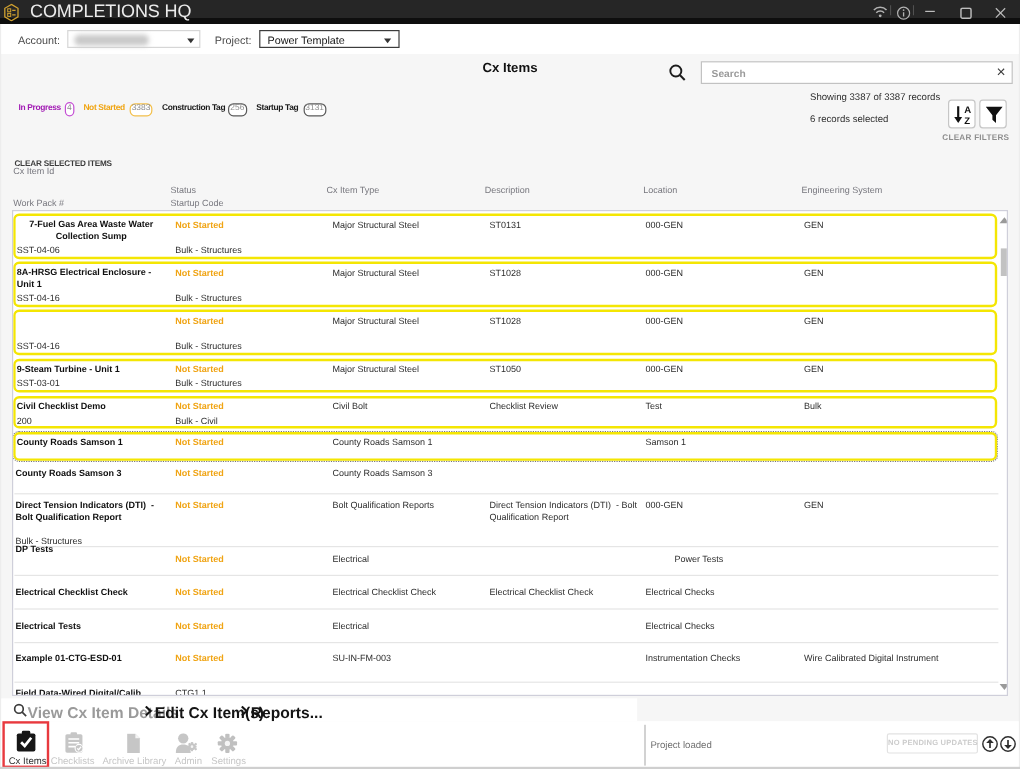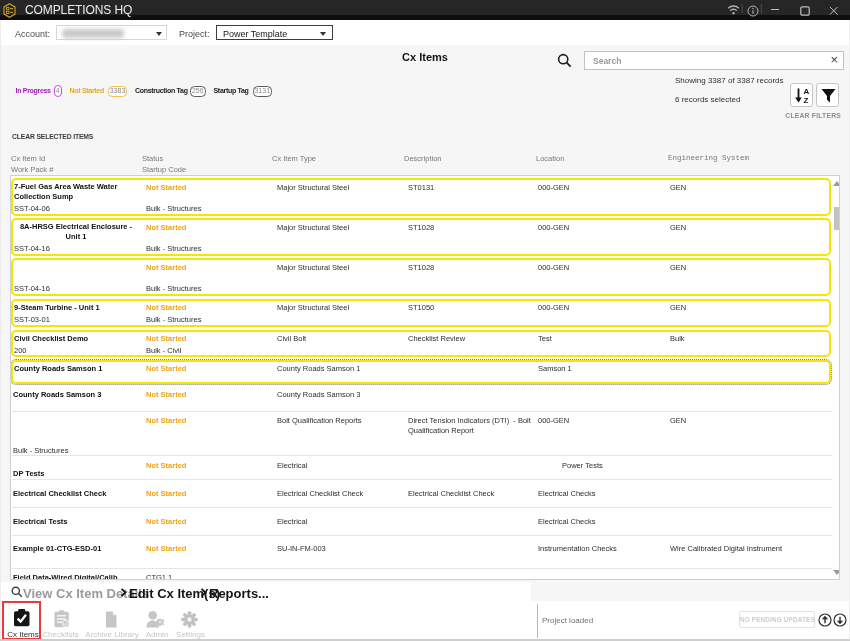--- a/index.html
+++ b/index.html
@@ -4,21 +4,21 @@
 <style>
   html,body{margin:0;padding:0;}
   #page{position:relative;width:850px;height:641px;background:#f6f6f6;overflow:hidden;
     font-family:"Liberation Sans",sans-serif;box-sizing:border-box;}
   #edgeL{position:absolute;left:0;top:20px;width:1px;height:621px;background:#ededed;}
   #edgeR{position:absolute;right:0;top:20px;width:1px;height:621px;background:#ededed;}
   .abs{position:absolute;}
   
   #titlebar{position:absolute;left:0;top:0;width:850px;height:20px;background:#262626;}
   #tbdark{position:absolute;left:0;top:15px;width:850px;height:5px;background:#0e0e0e;}
-  #apptitle{position:absolute;left:25px;top:0;height:36px;line-height:20px;font-size:12px;color:#ececec;letter-spacing:-0.1px;}
+  #apptitle{position:absolute;left:25px;top:0;height:36px;line-height:20px;font-size:15px;color:#ececec;letter-spacing:-0.1px;}
   .winico{position:absolute;top:0;color:#c9c9c9;}
   
   #toolbar{position:absolute;left:1px;top:20px;width:848px;height:25px;background:#ffffff;}
   .tlabel{position:absolute;font-size:9px;color:#4a4a4a;}
   .combo{position:absolute;background:#fff;box-sizing:border-box;}
   .arr{position:absolute;width:0;height:0;border-left:3.5px solid transparent;border-right:3.5px solid transparent;border-top:4px solid #333;}
   
   #hd{position:absolute;left:0;top:51px;width:850px;text-align:center;font-size:11px;font-weight:bold;color:#111;}
   #search{position:absolute;left:584px;top:51px;width:260px;height:19px;background:#fff;border:1px solid #c2c2c2;box-sizing:border-box;}
   #search span{position:absolute;left:8px;top:4px;font-size:8.5px;color:#9a9a9a;font-weight:bold;}
@@ -133,51 +133,51 @@
   <div class="chip" style="left:15.5px;color:#a21cb4;">In Progress</div>
   <div class="badge" style="left:53.5px;top:85px;width:8.5px;height:12px;border:1.5px solid #c44fd4;border-radius:6px;line-height:9px;">4</div>
   <div class="chip" style="left:69.5px;color:#f0a513;">Not Started</div>
   <div class="badge" style="left:108px;width:19px;height:11px;border:1.5px solid #f2bf4b;line-height:8px;">3383</div>
   <div class="chip" style="left:135px;color:#1a1a1a;">Construction Tag</div>
   <div class="badge" style="left:190px;width:15.5px;height:11px;border:1.5px solid #5a5a5a;line-height:8px;">256</div>
   <div class="chip" style="left:213.5px;color:#1a1a1a;">Startup Tag</div>
   <div class="badge" style="left:253px;width:18.5px;height:11px;border:1.5px solid #5a5a5a;line-height:8px;">3131</div>
 
   <div id="csi">CLEAR SELECTED ITEMS</div>
-  <div class="th" style="left:11px;top:154px;text-align:center;">Cx Item Id</div>
+  <div class="th" style="left:11px;top:138px;text-align:center;">Cx Item Id</div>
   <div class="th" style="left:11px;top:165px;">Work Pack #</div>
   <div class="th" style="left:142px;top:154px;">Status</div>
   <div class="th" style="left:142px;top:165px;">Startup Code</div>
   <div class="th" style="left:272px;top:154px;">Cx Item Type</div>
   <div class="th" style="left:404px;top:154px;">Description</div>
   <div class="th" style="left:536px;top:154px;">Location</div>
-  <div class="th" style="left:668px;top:154px;font-family:Liberation Mono, monospace;">Engineering System</div>
+  <div class="th" style="left:668px;top:154px;">Engineering System</div>
 
   <div id="tbl">
   <div class="r" style="top:2px;height:37.5px;"></div>
   <div class="r" style="top:42px;height:37.5px;"></div>
   <div class="r" style="top:82px;height:37.5px;"></div>
   <div class="r" style="top:123px;height:28px;"></div>
   <div class="r" style="top:154px;height:27px;"></div>
   <div class="r" style="top:184px;height:24px;outline:1px dotted #777;outline-offset:0px;"></div>
   <div class="sep" style="top:235px;"></div>
   <div class="sep" style="top:279px;"></div>
   <div class="sep" style="top:303px;"></div>
   <div class="sep" style="top:331px;"></div>
   <div class="sep" style="top:359px;"></div>
   <div class="sep" style="top:392px;"></div>
-  <div class="c w t" style="left:3px;top:6px;width:124px;">7-Fuel Gas Area Waste Water Collection Sump</div>
+  <div class="c w t" style="left:3px;top:6px;width:124px;text-align:center;">7-Fuel Gas Area Waste Water Collection Sump</div>
   <div class="c" style="left:3px;top:28px;">SST-04-06</div>
   <div class="ns" style="left:135px;top:7px;">Not Started</div>
   <div class="c" style="left:135px;top:28px;">Bulk - Structures</div>
   <div class="c" style="left:266px;top:7px;">Major Structural Steel</div>
   <div class="c" style="left:397px;top:7px;">ST0131</div>
   <div class="c" style="left:527px;top:7px;">000-GEN</div>
   <div class="c" style="left:659px;top:7px;">GEN</div>
-  <div class="c w t" style="left:3px;top:46px;width:124px;text-align:center;">8A-HRSG Electrical Enclosure - Unit 1</div>
+  <div class="c w t" style="left:3px;top:46px;width:124px;">8A-HRSG Electrical Enclosure - Unit 1</div>
   <div class="c" style="left:3px;top:68px;">SST-04-16</div>
   <div class="ns" style="left:135px;top:47px;">Not Started</div>
   <div class="c" style="left:135px;top:68px;">Bulk - Structures</div>
   <div class="c" style="left:266px;top:47px;">Major Structural Steel</div>
   <div class="c" style="left:397px;top:47px;">ST1028</div>
   <div class="c" style="left:527px;top:47px;">000-GEN</div>
   <div class="c" style="left:659px;top:47px;">GEN</div>
   <div class="c" style="left:3px;top:108px;">SST-04-16</div>
   <div class="ns" style="left:135px;top:87px;">Not Started</div>
   <div class="c" style="left:135px;top:108px;">Bulk - Structures</div>
@@ -201,27 +201,28 @@
   <div class="c" style="left:397px;top:158px;">Checklist Review</div>
   <div class="c" style="left:527px;top:158px;">Test</div>
   <div class="c" style="left:659px;top:158px;">Bulk</div>
   <div class="c t" style="left:3px;top:188px;">County Roads Samson 1</div>
   <div class="ns" style="left:135px;top:188px;">Not Started</div>
   <div class="c" style="left:266px;top:188px;">County Roads Samson 1</div>
   <div class="c" style="left:527px;top:188px;">Samson 1</div>
   <div class="c t" style="left:2px;top:214px;">County Roads Samson 3</div>
   <div class="ns" style="left:135px;top:214px;">Not Started</div>
   <div class="c" style="left:266px;top:214px;">County Roads Samson 3</div>
+  <div class="c t" style="left:2px;top:240px;width:130px;">Direct Tension Indicators (DTI)&nbsp;&nbsp;-<br>Bolt Qualification Report</div>
   <div class="c" style="left:2px;top:270px;">Bulk - Structures</div>
   <div class="ns" style="left:135px;top:240px;">Not Started</div>
   <div class="c" style="left:266px;top:240px;">Bolt Qualification Reports</div>
   <div class="c" style="left:397px;top:240px;width:130px;">Direct Tension Indicators (DTI)&nbsp;&nbsp;- Bolt<br>Qualification Report</div>
   <div class="c" style="left:527px;top:240px;">000-GEN</div>
   <div class="c" style="left:659px;top:240px;">GEN</div>
-  <div class="c t" style="left:2px;top:293px;">DP Tests</div>
+  <div class="c t" style="left:2px;top:277px;">DP Tests</div>
   <div class="ns" style="left:135px;top:285px;">Not Started</div>
   <div class="c" style="left:266px;top:285px;">Electrical</div>
   <div class="c" style="left:527px;top:285px;padding-left:24px;">Power Tests</div>
   <div class="c t" style="left:2px;top:313px;">Electrical Checklist Check</div>
   <div class="ns" style="left:135px;top:313px;">Not Started</div>
   <div class="c" style="left:266px;top:313px;">Electrical Checklist Check</div>
   <div class="c" style="left:397px;top:313px;">Electrical Checklist Check</div>
   <div class="c" style="left:527px;top:313px;">Electrical Checks</div>
   <div class="c t" style="left:2px;top:341px;">Electrical Tests</div>
   <div class="ns" style="left:135px;top:341px;">Not Started</div>

